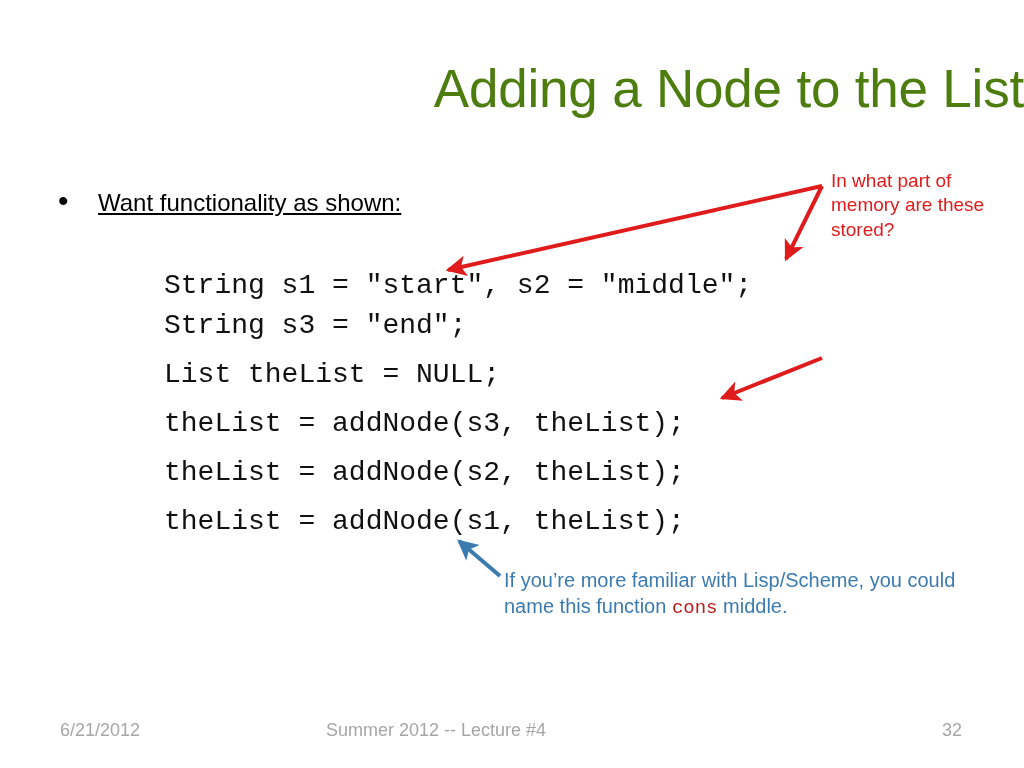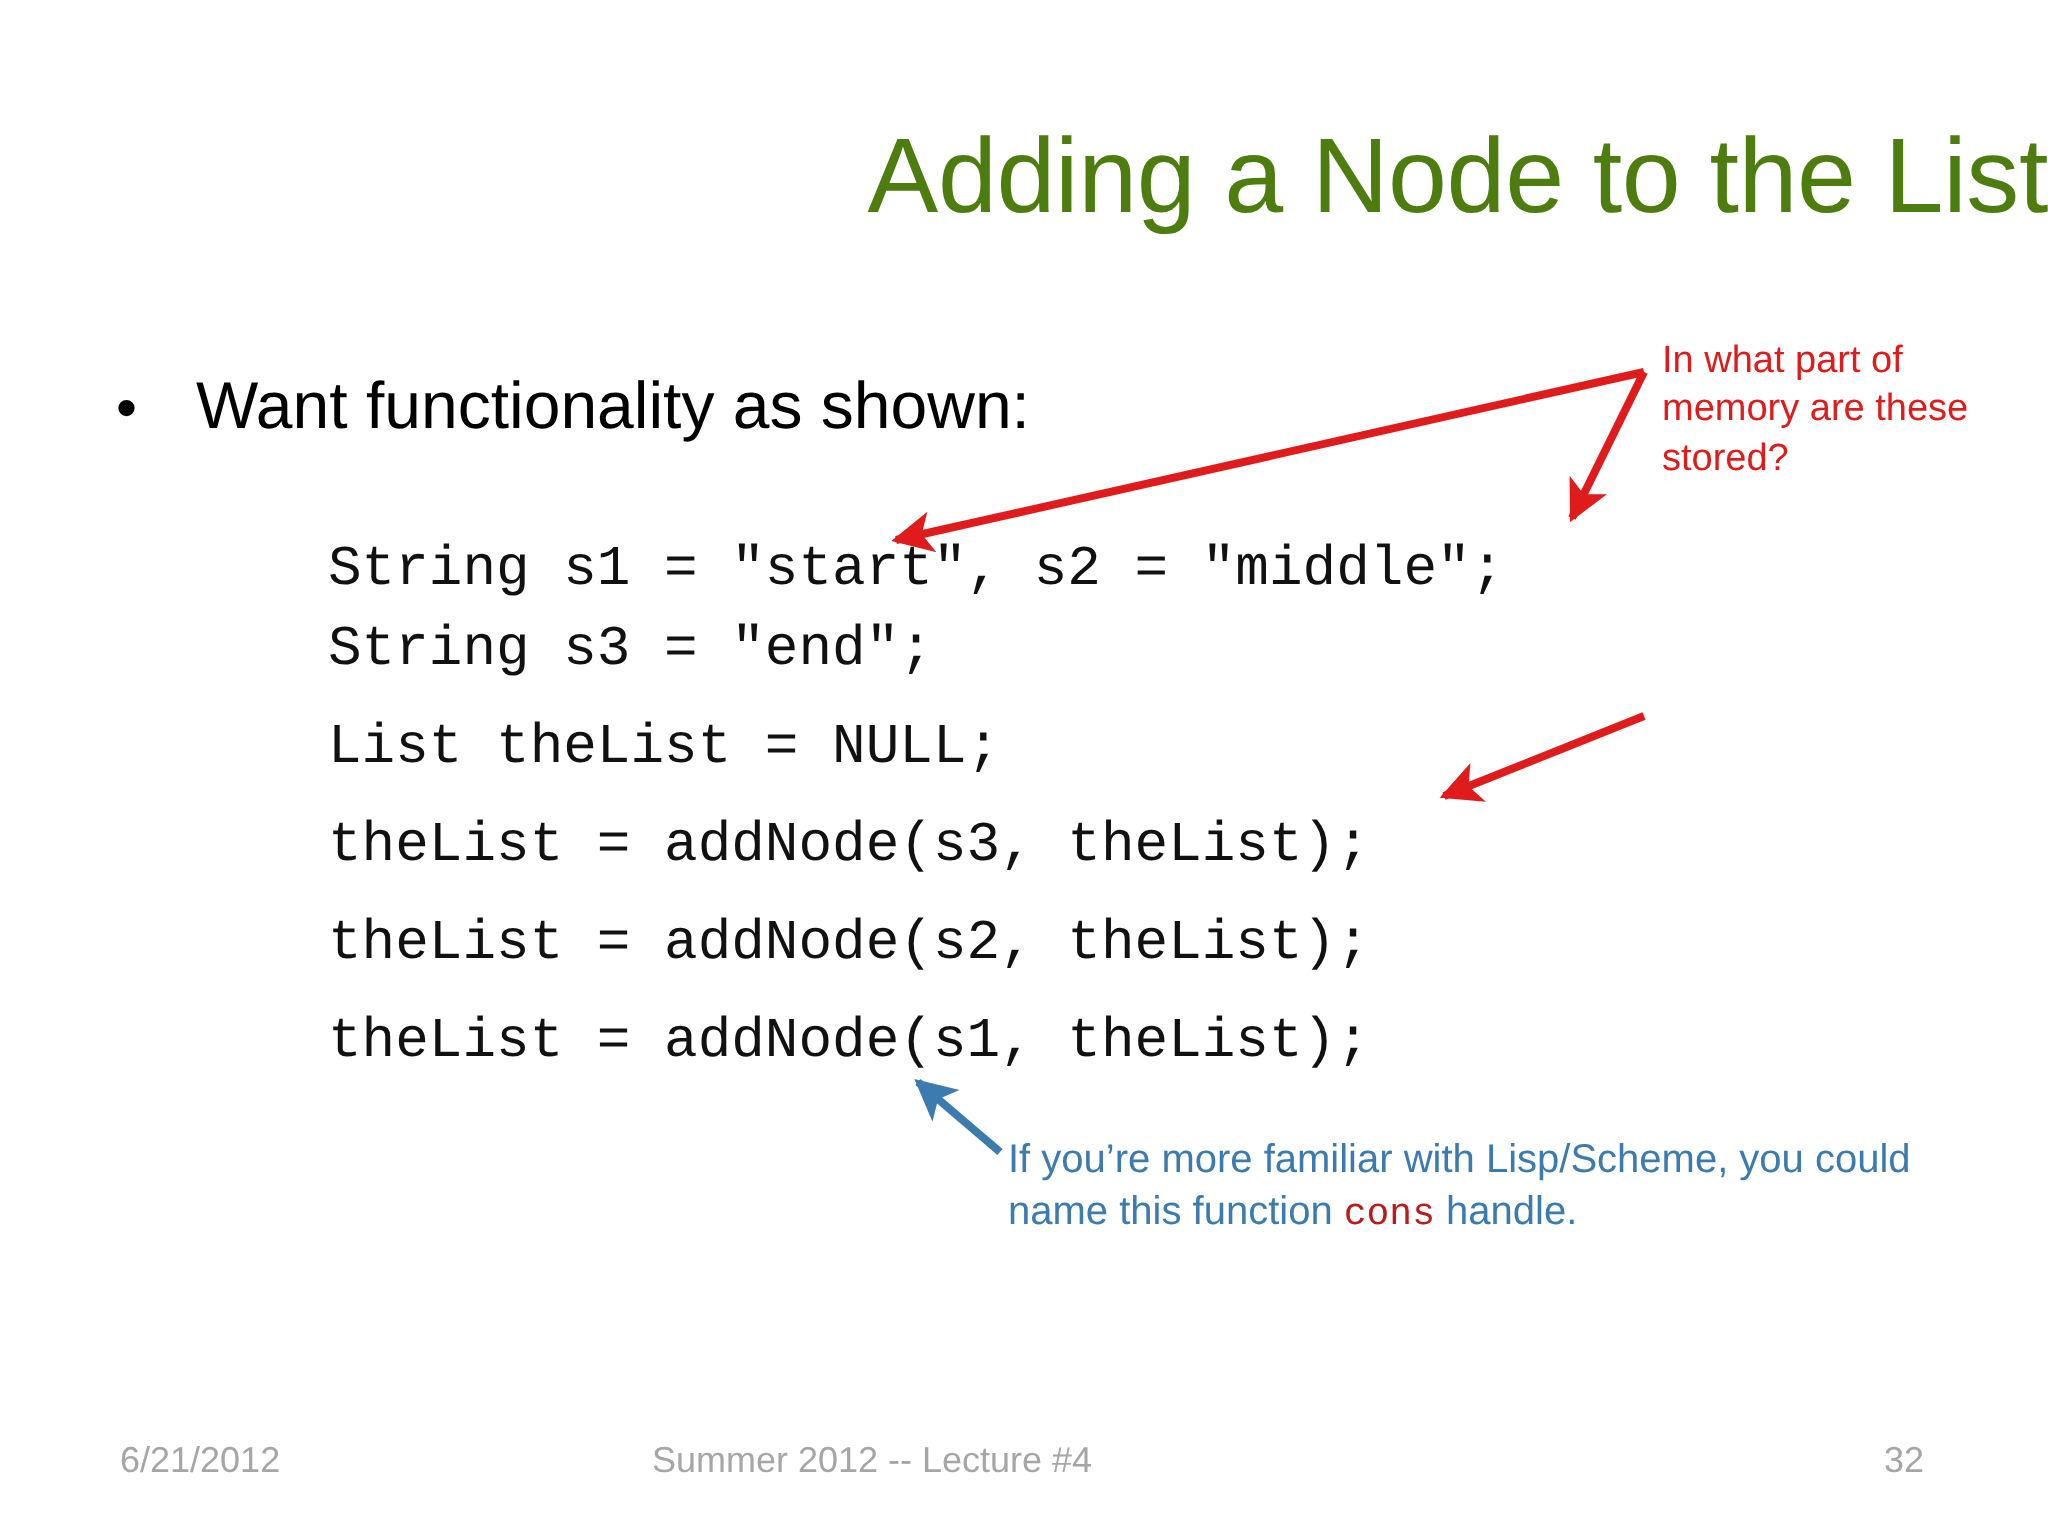--- a/index.html
+++ b/index.html
@@ -40,25 +40,26 @@
     align-items: baseline;
   }
   #bullet-marker {
     font-size: 30px;
     color: #000000;
     line-height: 1;
     width: 40px;
     display: inline-block;
   }
   #bullet-text {
-    font-size: 33px;
+    font-size: 24px;
     color: #000000;
     font-family: "Liberation Sans", sans-serif;
     line-height: 1.05;
     white-space: nowrap;
+    text-decoration: underline;
   }
 
   
   #code-block {
     position: absolute;
     left: 164px;
     top: 266px;
     font-family: "Liberation Mono", "DejaVu Sans Mono", monospace;
     font-size: 28px;
     color: #111111;
@@ -166,21 +167,21 @@
     <div class="code-line">String s3 = "end";</div>
     <div class="code-line spaced">List theList = NULL;</div>
     <div class="code-line spaced">theList = addNode(s3, theList);</div>
     <div class="code-line spaced">theList = addNode(s2, theList);</div>
     <div class="code-line spaced">theList = addNode(s1, theList);</div>
   </div>
 
   <div class="annot annot-red" id="annot-memory">In what part of memory are these stored?</div>
 
 
-  <div class="annot annot-blue" id="annot-cons"><span>If you’re more familiar with Lisp/Scheme, you could name this function </span><span class="mono-inline">cons</span><span> handle.</span></div>
+  <div class="annot annot-blue" id="annot-cons"><span>If you’re more familiar with Lisp/Scheme, you could name this function </span><span class="mono-inline">cons</span><span> middle.</span></div>
 
   <svg id="arrows" viewBox="0 0 1024 768">
     <defs>
       <marker id="head-red" markerWidth="6" markerHeight="6" refX="4.6" refY="3" orient="auto" markerUnits="strokeWidth">
         <path d="M0,0.4 L5.2,3 L0,5.6 L1.3,3 Z" fill="#e01b1b"></path>
       </marker>
       <marker id="head-blue" markerWidth="6" markerHeight="6" refX="4.6" refY="3" orient="auto" markerUnits="strokeWidth">
         <path d="M0,0.4 L5.2,3 L0,5.6 L1.3,3 Z" fill="#3c7bb0"></path>
       </marker>
     </defs>

